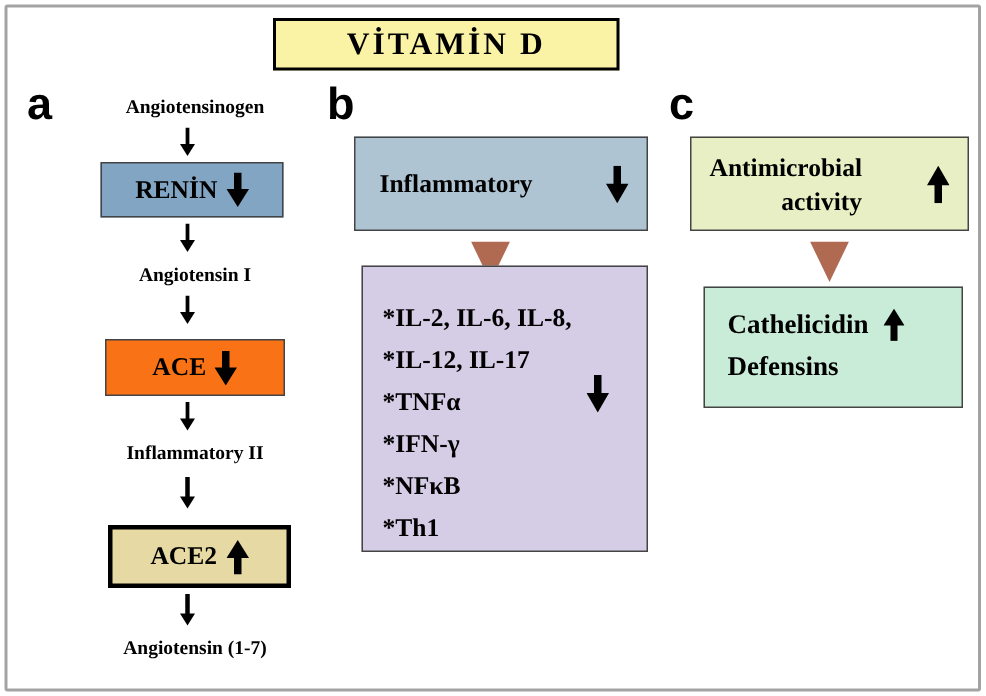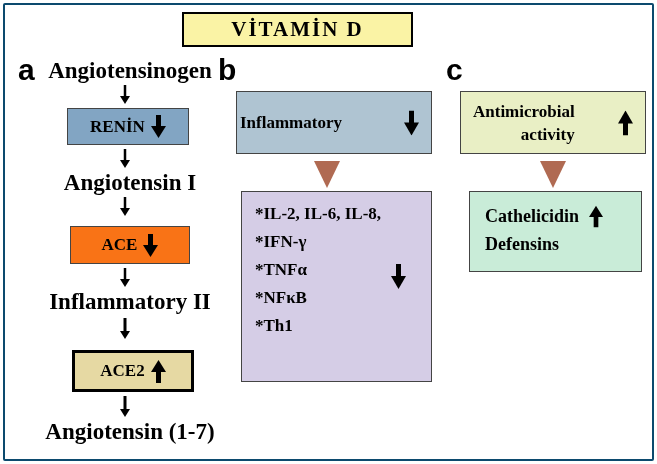--- a/index.html
+++ b/index.html
@@ -1,52 +1,52 @@
 <!DOCTYPE html>
 <html><head>
 <meta charset="utf-8">
 <style>
   * { box-sizing: border-box; margin: 0; padding: 0; }
   html, body { width: 657px; height: 464px; background: #fff; }
   body { position: relative; font-family: "Liberation Serif", serif; color: #000; }
   .frame {
     position: absolute; left: 3px; top: 3px; width: 651px; height: 458px;
-    border: 2px solid #0c4a6e; background: #fff; border-radius: 2px;
+    border: 2px solid #a3a3a3; background: #fff; border-radius: 2px;
   }
   .abs { position: absolute; }
   .panel-letter {
     font-family: "Liberation Sans", sans-serif;
     font-weight: bold; font-size: 30px; line-height: 30px;
   }
   .title-box {
     left: 177px; top: 7px; width: 231px; height: 35px;
     border: 2px solid #000; display: flex; align-items: center; justify-content: center;
     font-weight: bold; font-size: 21px; letter-spacing: 2px;
   }
   .node-text {
-    width: 190px; text-align: center; font-weight: bold; font-size: 23px; line-height: 22px;
+    width: 190px; text-align: center; font-weight: bold; font-size: 13px; line-height: 22px;
   }
   .box {
     border: 1px solid #444; display: flex; align-items: center; justify-content: center;
     gap: 6px; font-weight: bold; font-size: 17px;
   }
   .thick-border { border: 3px solid #000; }
   .flow-arrow { left: 112px; }
   .storm-box {
     left: 231px; top: 86px; width: 196px; height: 63px;
-    justify-content: flex-start; padding-left: 3px; gap: 0;
+    justify-content: flex-start; padding-left: 16px; gap: 0;
   }
   .storm-lines { line-height: 23px; }
   .anti-box {
     left: 455px; top: 86px; width: 186px; height: 63px;
     justify-content: flex-start; padding-left: 12px; gap: 0; text-align: right;
   }
   .cyto-box {
-    left: 236px; top: 186px; width: 191px; height: 191px;
-    display: block; padding: 8px 0 0 13px; font-weight: bold; font-size: 17px;
+    left: 236px; top: 172px; width: 191px; height: 191px;
+    display: block; padding: 20px 0 0 13px; font-weight: bold; font-size: 17px;
   }
   .cyto-line { line-height: 28px; }
   .cath-box {
     left: 464px; top: 186px; width: 173px; height: 81px;
     display: block; padding: 10px 0 0 15px; font-weight: bold; font-size: 18px;
   }
   .cath-line { line-height: 28px; display: flex; align-items: center; gap: 10px; }
   .arrow-right { position: absolute; right: 12px; top: 50%; transform: translateY(-50%); }
   svg { display: block; }
 </style>
@@ -156,22 +156,23 @@
   </div>
 
   <span class="abs" style="left:309px; top:156px;">
     <svg width="26" height="27" viewBox="0 0 26 27">
         <polygon points="0,0 26,0 13,27" fill="#B06A52"></polygon>
       </svg>
   </span>
 
   <div class="abs box cyto-box" style="position: absolute; background-color: rgb(213, 205, 230);">
     <div class="cyto-line">*IL-2, IL-6, IL-8,</div>
+    <div class="cyto-line">*IL-12, IL-17</div>
+    <div class="cyto-line">*TNFα</div>
     <div class="cyto-line">*IFN-γ</div>
-    <div class="cyto-line">*TNFα</div>
     <div class="cyto-line">*NFκB</div>
     <div class="cyto-line">*Th1</div>
     <span class="abs" style="right:25px; top:72px;">
       <svg width="15" height="25" viewBox="0 0 15 25">
           <rect x="5" y="0" width="5" height="13" fill="#000"></rect>
           <polygon points="0,12 15,12 7.5,25" fill="#000"></polygon>
         </svg>
     </span>
   </div>
 

